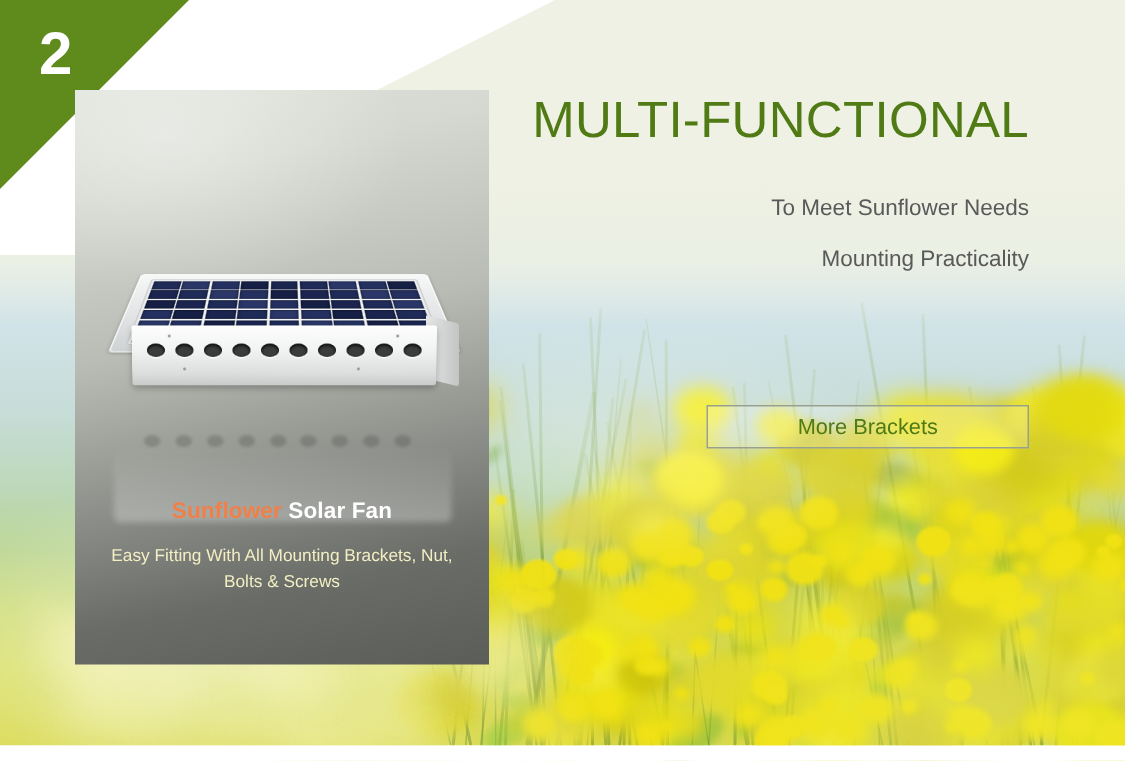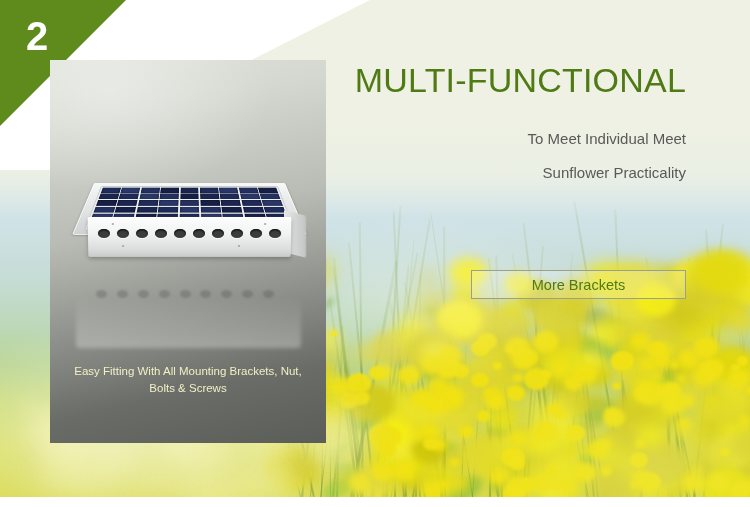--- a/index.html
+++ b/index.html
@@ -835,25 +835,28 @@
         <i></i>
         <i></i>
         <i></i>
         <i></i>
         <i></i>
         <i></i>
         <i></i>
         <i></i>
       </div>
 
+    <div class="cap-title">
+      <span class="cap-brand">Sunflower</span><span class="cap-prod"> Solar Fan</span>
+    </div>
     <div class="cap-sub">Easy Fitting With All Mounting Brackets, Nut, Bolts &amp; Screws</div>
   </div>
 
   <div class="copy">
     <div class="h1">MULTI-FUNCTIONAL</div>
-    <div class="sub1">To Meet Individual Meet</div>
-    <div class="sub2">Sunflower Practicality</div>
+    <div class="sub1">To Meet Sunflower Needs</div>
+    <div class="sub2">Mounting Practicality</div>
     <div class="cta">
       <span class="cta-b">More Brackets</span>
     </div>
   </div>
 
 </div>
 
 </body></html>

